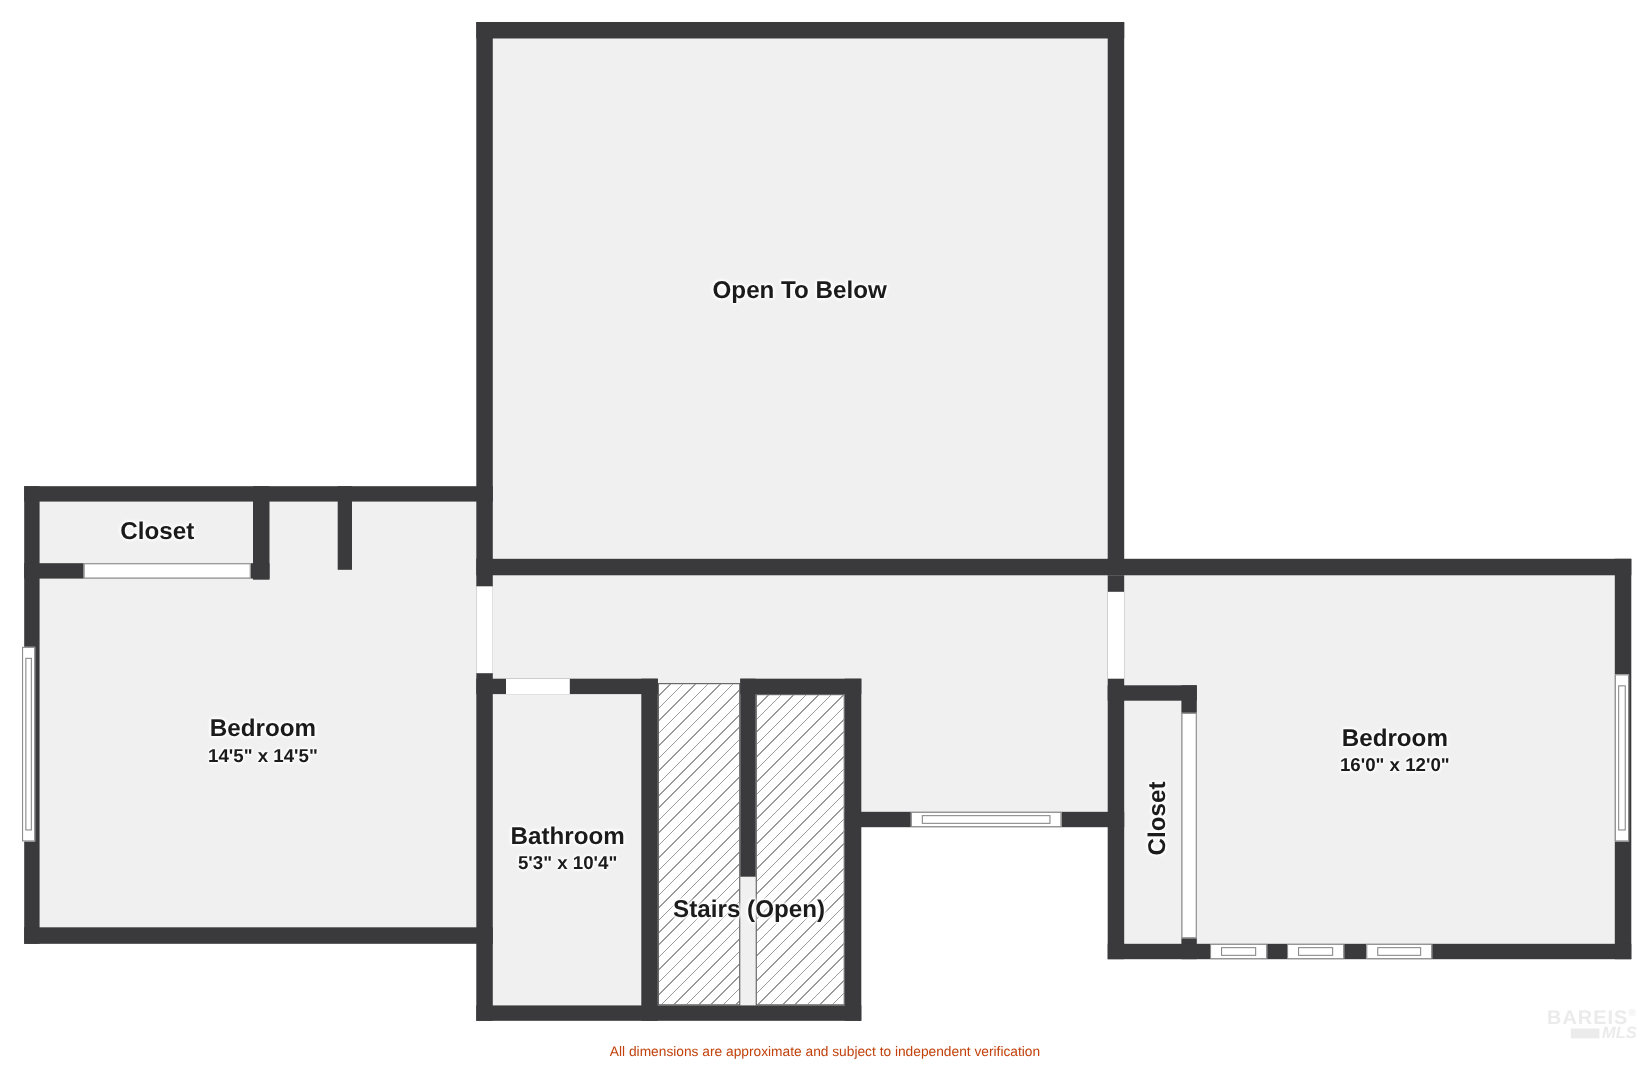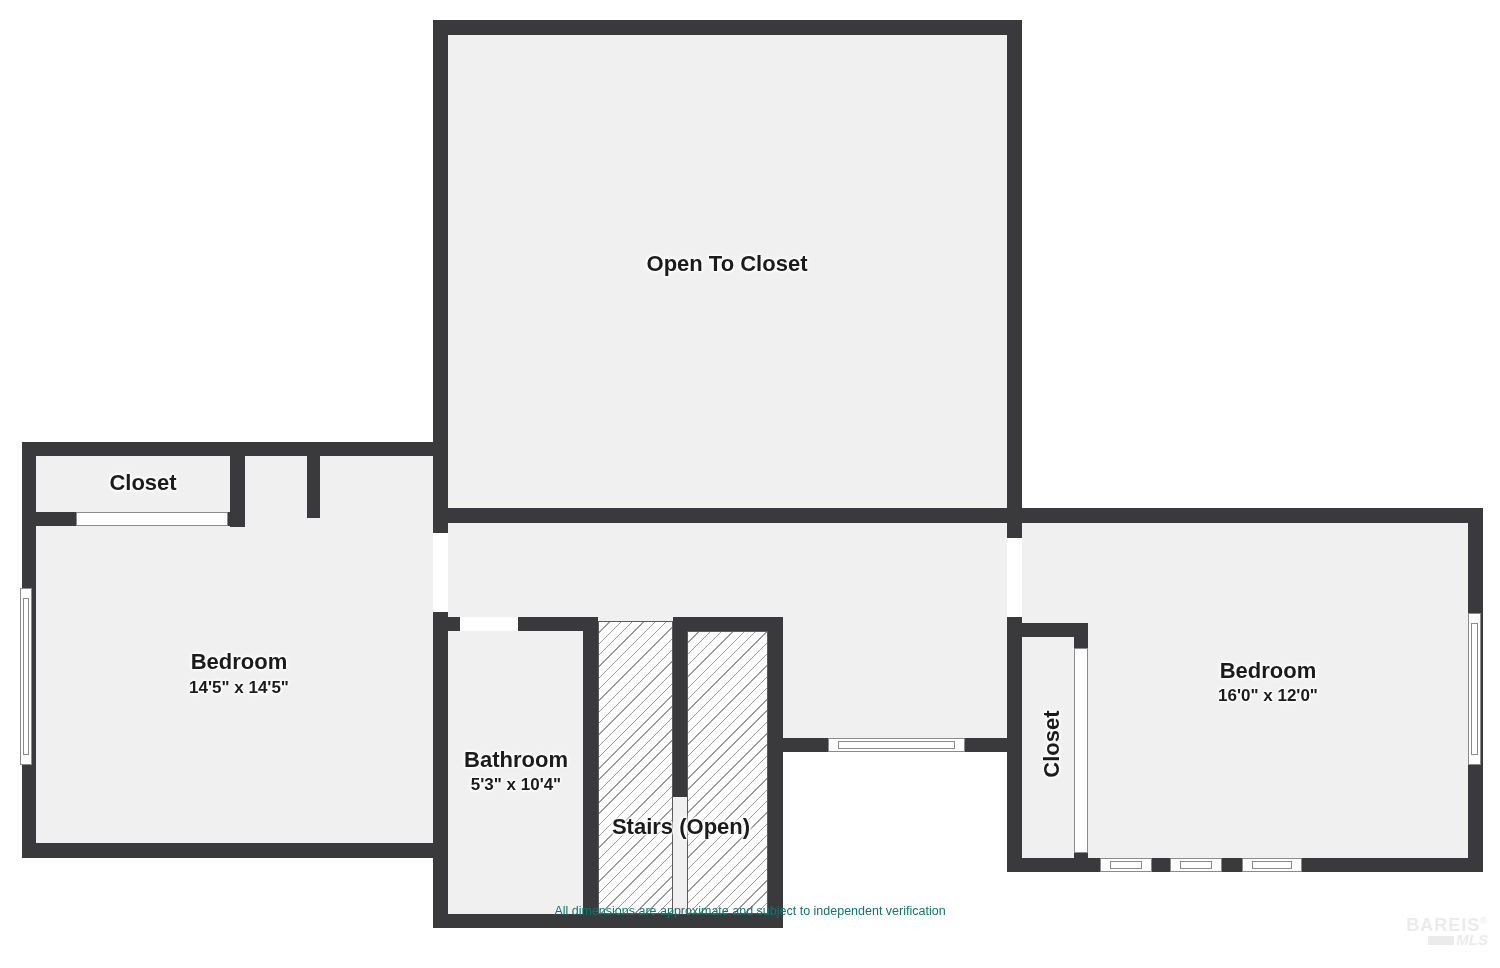--- a/index.html
+++ b/index.html
@@ -14,22 +14,22 @@
   .window.h .pane{left:9px;right:9px;top:2px;bottom:2px;}
   .window.v .pane{top:9px;bottom:9px;left:2px;right:2px;}
   .hatch{position:absolute;border:1px solid #5a5a5a;box-sizing:border-box;
          background:#fff repeating-linear-gradient(135deg,#ffffff 0 7px,#9a9a9a 7px 8px);}
   .lbl{position:absolute;transform:translate(-50%,-50%);font-weight:bold;color:#1b1b1b;
        white-space:nowrap;text-align:center;
        text-shadow:0 1px 3px #fff,0 -1px 3px #fff,1px 0 3px #fff,-1px 0 3px #fff,0 0 6px #fff;}
   .name{font-size:22px;}
   .dims{font-size:17px;}
   .rot{transform:translate(-50%,-50%) rotate(-90deg);}
-  .footer{position:absolute;left:0;width:100%;top:904px;text-align:center;
-          font-size:12.5px;color:#0f766e;}
+  .footer{position:absolute;left:0;width:100%;top:949px;text-align:center;
+          font-size:12.5px;color:#c2410c;}
   .wm{position:absolute;right:12px;top:916px;text-align:right;color:#ebebeb;
       font-weight:bold;line-height:1;}
   .wm .l1{font-size:18px;letter-spacing:1px;}
   .wm .reg{font-size:9px;vertical-align:super;}
   .wm .l2{font-size:15px;font-style:italic;margin-top:-2px;}
   .wm .bar{display:inline-block;width:26px;height:9px;background:#ebebeb;margin-right:2px;}
 </style>
 </head>
 <body>
 
@@ -88,21 +88,21 @@
   <div class="window h" style="left:1100px;top:858px;width:52px;height:14px;">
       <span class="pane"></span>
     </div>
   <div class="window h" style="left:1170px;top:858px;width:52px;height:14px;">
       <span class="pane"></span>
     </div>
   <div class="window h" style="left:1242px;top:858px;width:60px;height:14px;">
       <span class="pane"></span>
     </div>
 
-  <div class="lbl name" style="left:727px;top:264px;">Open To Closet</div>
+  <div class="lbl name" style="left:727px;top:264px;">Open To Below</div>
   <div class="lbl name" style="left:143px;top:483px;">Closet</div>
   <div class="lbl name" style="left:239px;top:662px;">Bedroom</div>
   <div class="lbl dims" style="left:239px;top:688px;">14'5" x 14'5"</div>
   <div class="lbl name" style="left:516px;top:760px;">Bathroom</div>
   <div class="lbl dims" style="left:516px;top:785px;">5'3" x 10'4"</div>
   <div class="lbl name" style="left:681px;top:827px;">Stairs (Open)</div>
   <div class="lbl name rot" style="left:1052px;top:744px;">Closet</div>
   <div class="lbl name" style="left:1268px;top:671px;">Bedroom</div>
   <div class="lbl dims" style="left:1268px;top:696px;">16'0" x 12'0"</div>
 

